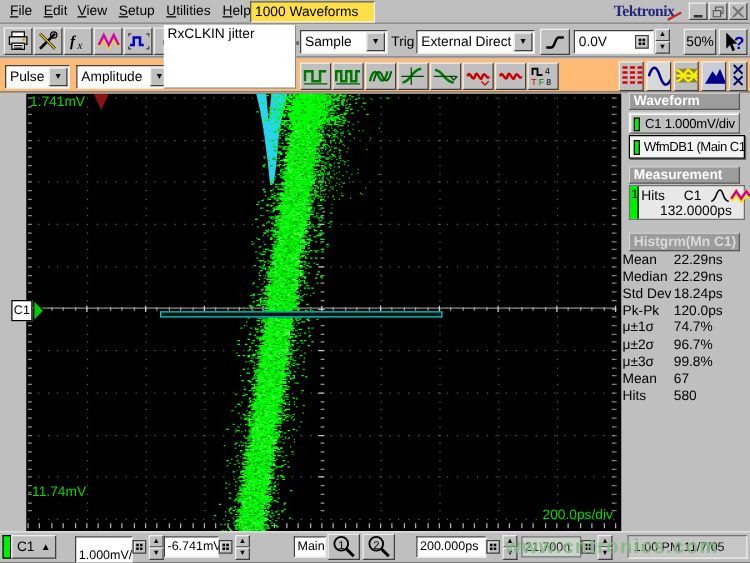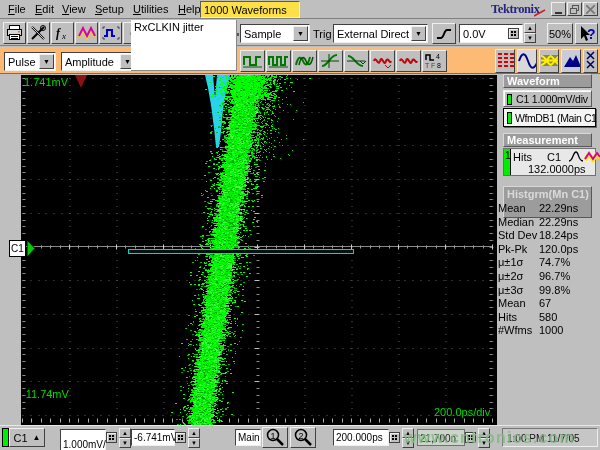--- a/index.html
+++ b/index.html
@@ -281,32 +281,31 @@
  <span class="abs" style="left:43px;top:2px">C1</span>
  <svg class="abs" width="16" height="13" style="left:64px;top:1px">
       <path d="M1,11 C5,11 5,2 8,2 C11,2 10,11 15,11" fill="none" stroke="#000" stroke-width="1.3"></path>
     </svg>
  <svg class="abs" width="17" height="12" style="left:80px;top:2px">
       <polyline points="1,9 5,3 9,9 13,3 16,7" fill="none" stroke="#ffee00" stroke-width="4"></polyline>
       <polyline points="1,8 5,2 9,8 13,2 16,6" fill="none" stroke="#cc00bb" stroke-width="2"></polyline>
     </svg>
  <span class="abs" style="left:24px;top:14px">132.0000ps</span>
   </div>
-<div class="hdr abs" style="left:503px;top:186px;width:89px;height:32px;line-height:14px;color:#dadada">Histgrm(Mn C1)</div>
+<div class="hdr abs" style="left:503px;top:186px;width:89px;height:15px;line-height:14px;color:#dadada">Histgrm(Mn C1)</div>
 <div class="abs" style="left:498px;top:202px;width:100px">
  <div style="height:13.6px;position:relative"><span>Mean</span><span style="position:absolute;left:41px">22.29ns</span></div>
  <div style="height:13.6px;position:relative"><span>Median</span><span style="position:absolute;left:41px">22.29ns</span></div>
  <div style="height:13.6px;position:relative"><span>Std Dev</span><span style="position:absolute;left:41px">18.24ps</span></div>
  <div style="height:13.6px;position:relative"><span>Pk-Pk</span><span style="position:absolute;left:41px">120.0ps</span></div>
  <div style="height:13.6px;position:relative"><span>μ±1σ</span><span style="position:absolute;left:41px">74.7%</span></div>
  <div style="height:13.6px;position:relative"><span>μ±2σ</span><span style="position:absolute;left:41px">96.7%</span></div>
  <div style="height:13.6px;position:relative"><span>μ±3σ</span><span style="position:absolute;left:41px">99.8%</span></div>
  <div style="height:13.6px;position:relative"><span>Mean</span><span style="position:absolute;left:41px">67</span></div>
  <div style="height:13.6px;position:relative"><span>Hits</span><span style="position:absolute;left:41px">580</span></div>
- <div style="height:13.6px;position:relative"><span>#Wfms</span><span style="position:absolute;left:41px">1000</span></div>
 </div>
 <div class="abs" style="left:41px;top:202px"></div>
 
 <div class="abs" style="left:0;top:425px;width:600px;height:25px;background:#bfbfbf;border-top:1px solid #e8e8e8">
  <div class="abs" style="left:2px;top:2px;width:7px;height:19px;background:#00ee00;border:1px solid #000"></div>
  <div class="btn abs" style="left:9px;top:2px;width:36px;height:19px">
       <span style="margin-right:5px">C1</span>
       <span style="font-size:8px">▲</span>
     </div>
  <div class="combo abs" style="left:60px;top:3px;width:46px;height:31px;padding-left:2px;font-size:10px">1.000mV/</div>

